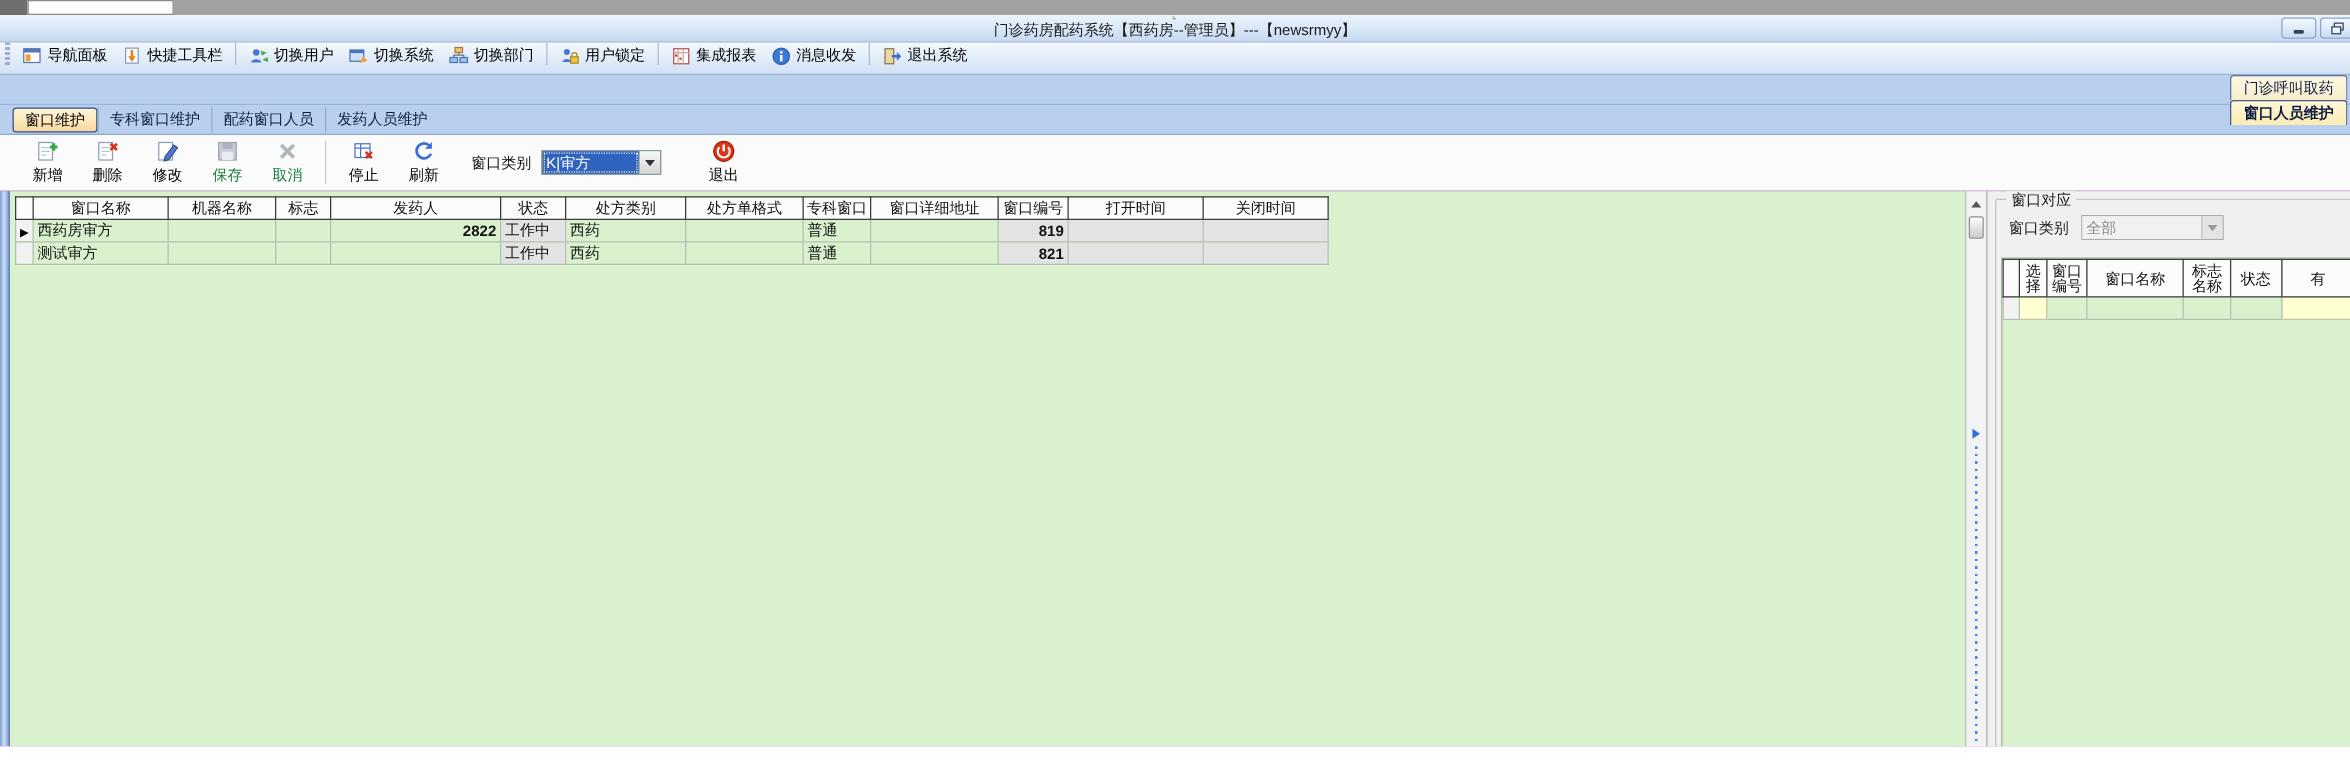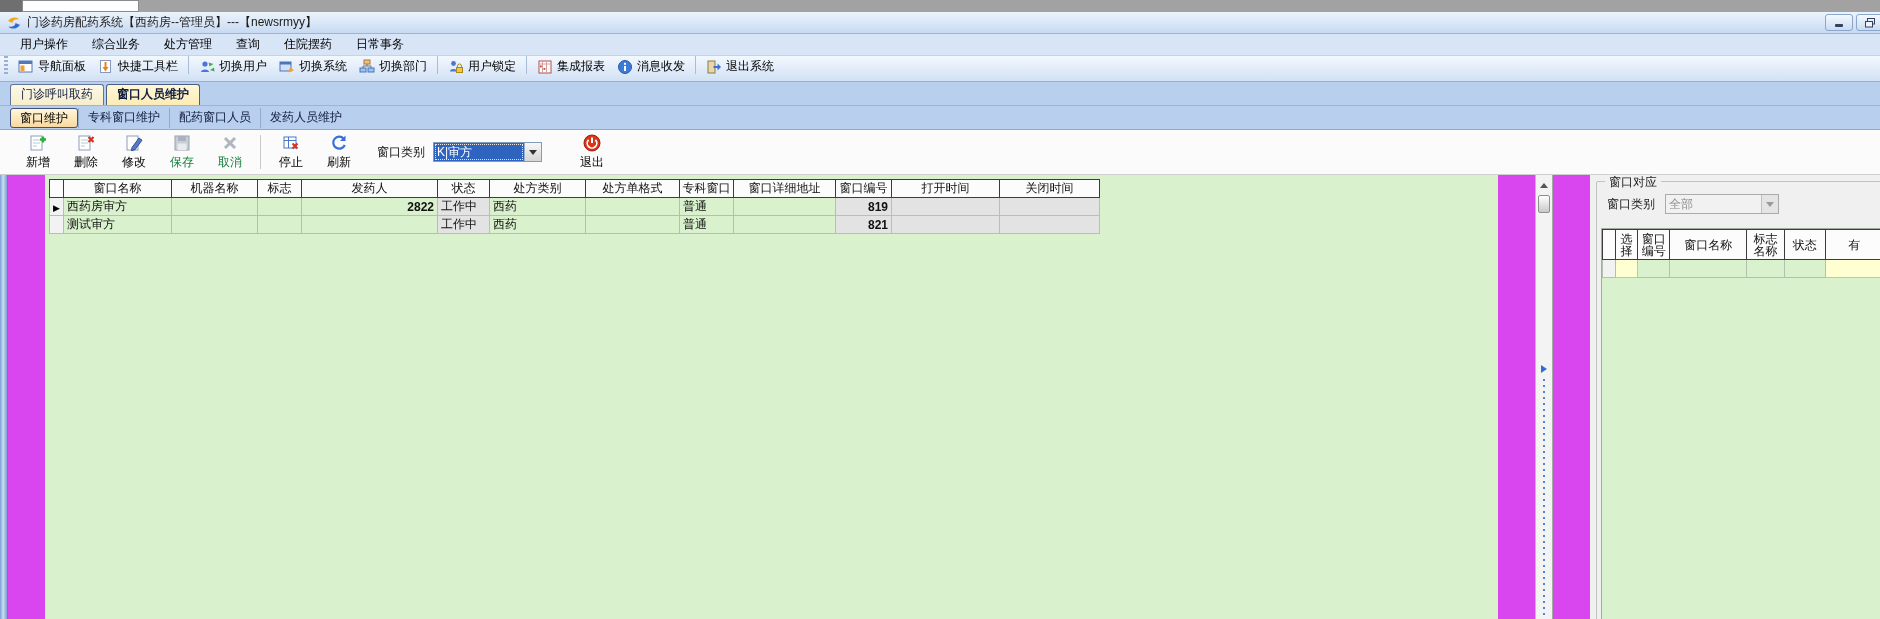--- a/index.html
+++ b/index.html
@@ -6,61 +6,61 @@
   html,body { width:1880px; height:619px; overflow:hidden; }
   body { font-family:"Liberation Sans","DejaVu Sans",sans-serif; font-size:12px; color:#111; background:#fff; }
   .screen { position:relative; width:1880px; height:619px; overflow:hidden; background:#fff; }
 
   
   .desktop-strip { height:12px; background:#6f6f6f; position:relative; }
   .desktop-strip .right-part { position:absolute; left:139px; top:0; right:0; height:12px; background:#a2a2a2; }
   .desktop-strip .white-box { position:absolute; left:22px; top:0; width:117px; height:12px; background:#fdfdfd; border:1px solid #8a8a8a; }
 
   
-  .titlebar { height:22px; background:linear-gradient(#ecf4fd,#c7daf1); border-bottom:1px solid #9db4d4; display:flex; align-items:center; padding:0 4px; position:relative; }
+  .titlebar { height:22px; background:linear-gradient(#ecf4fd,#c7daf1); border-bottom:1px solid #9db4d4; display:flex; align-items:center; padding:0 4px; position:relative;flex-direction:column; }
   .titlebar .app-icon { width:16px; height:16px; margin:0 5px 0 2px; }
   .titlebar .title-text { color:#1a1a1a; }
   .win-btns { position:absolute; right:-4px; top:2px; display:flex; gap:3px; }
   .win-btn { width:28px; height:17px; border:1px solid #8aa6cc; border-radius:3px; background:linear-gradient(#f4f9ff,#c9dcf2); display:flex; align-items:center; justify-content:center; }
 
   
   .menubar { height:22px; background:#d8e5f7; display:flex; align-items:center; padding-left:8px; border-bottom:1px solid #c3d3ec; }
   .menu-item { padding:3px 12px; color:#000; cursor:default; }
 
   
   .toolbar { height:26px; background:linear-gradient(#f3f8fe,#d2e1f5); border-bottom:1px solid #96aed2; display:flex; align-items:flex-start; padding-left:2px; }
   .tb-grip { width:4px; height:18px; margin:0 4px 0 2px; background:repeating-linear-gradient(to bottom,#9ab0d0 0 2px,transparent 2px 4px); }
   .tbtn { display:flex; align-items:center; gap:4px; padding:2px 6px; color:#000; border-radius:2px; }
   .tb-sep { width:1px; height:18px; background:#a9bdd9; margin:0 4px; }
   .tbtn svg { display:block; }
 
   
-  .tabstrip { height:24px; background:#b9cfee; display:flex; align-items:flex-end; padding-left:10px; border-bottom:1px solid #9cb4da; }
+  .tabstrip { height:24px; background:#b9cfee; display:flex; align-items:flex-end; padding-left:10px; border-bottom:1px solid #9cb4da;flex-direction:column; }
   .tab { height:21px; line-height:19px; padding:0 10px; margin-right:2px; border:1px solid #64749a; border-bottom:none; border-radius:3px 3px 0 0; background:linear-gradient(#fdf9e6,#f6edcb); color:#101c40; }
   .tab.active { background:linear-gradient(#fff7d8,#fcecb4); border-color:#4d5d85; font-weight:bold; }
 
   .subtabstrip { height:24px; background:#b9cfee; display:flex; align-items:center; padding-left:10px; border-bottom:1px solid #8ea8d2; }
   .subtab { height:20px; line-height:18px; padding:0 9px; color:#101c40; border-left:1px solid #93aace; }
   .subtab:first-child { border-left:none; }
   .subtab.active { border:1px solid #40507a; border-radius:3px; background:linear-gradient(#fff6da,#f9d9a0); color:#000; }
 
   
   .actionbar { height:45px; background:#fbfbfb; border-bottom:1px solid #cfcfcf; display:flex; align-items:center; padding-left:14px; }
   .abtn { width:48px; height:40px; display:flex; flex-direction:column; align-items:center; justify-content:center; gap:1px; color:#000; }
   .abtn.disabled { color:#15803d; }
   .ab-sep { width:1px; height:34px; background:#c9c9c9; margin:0 6px; }
   .combo-label { margin:0 8px 0 14px; }
-  .combo { width:109px; height:20px; border:1px solid #7f9db9; background:#eab308; display:flex; }
+  .combo { width:96px; height:20px; border:1px solid #7f9db9; background:#eab308; display:flex; }
   .combo .combo-text { flex:1; background:#2f63c0; color:#fff; padding:1px 3px; line-height:16px; outline:1px dotted #e8e8e8; outline-offset:-2px; overflow:hidden; white-space:nowrap; }
   .combo .combo-arrow { width:17px; background:linear-gradient(#f7f7f7,#d6d6d6); border-left:1px solid #9db4c8; display:flex; align-items:center; justify-content:center; }
   .tri-down { width:0; height:0; border-left:4px solid transparent; border-right:4px solid transparent; border-top:5px solid #333; }
   .exit-btn { margin-left:26px; }
 
   
-  .content { height:444px; display:flex; background:#d946ef; position:relative;gap:37px; }
+  .content { height:444px; display:flex; background:#d946ef; position:relative; }
   .left-strip { width:8px; background:linear-gradient(to right,#7b9fd6,#cddef2 45%,#7b9fd6); border-right:1px solid #5f82b8; }
   .grid-area { flex:1; background:#d9f1cd; padding:4px 0 0 4px; overflow:hidden; }
 
   table.grid { border-collapse:collapse; table-layout:fixed; background:#d9f1cd; }
   table.grid th { background:#fcfcfc; border:1px solid #3c3c3c; font-weight:normal; text-align:center; height:17px; padding:0 2px; overflow:hidden; white-space:nowrap; }
   table.grid td { border:1px solid #b4c0ae; height:18px; padding:0 3px; overflow:hidden; white-space:nowrap; background:#d9f1cd; }
   table.grid td.grey { background:#e3e3e3; border-color:#bcbcbc; }
   table.grid td.num { text-align:right;font-weight:bold; }
   table.grid td.selcol { background:#f2f2f2; border-color:#b4c0ae; text-align:center; padding:0; }
   .row-arrow { font-size:9px; color:#000; }
@@ -111,28 +111,20 @@
       </div>
       <div class="win-btn">
         <svg width="12" height="12" viewBox="0 0 12 12">
           <rect x="3.5" y="1.5" width="7" height="5.5" fill="none" stroke="#34405c"></rect>
           <rect x="1.5" y="4.5" width="7" height="5.5" fill="#eef4fb" stroke="#34405c"></rect>
         </svg>
       </div>
     </div>
   </div>
 
-  <div class="menubar">
-    <span class="menu-item">用户操作</span>
-    <span class="menu-item">综合业务</span>
-    <span class="menu-item">处方管理</span>
-    <span class="menu-item">查询</span>
-    <span class="menu-item">住院摆药</span>
-    <span class="menu-item">日常事务</span>
-  </div>
 
   <div class="toolbar">
     <div class="tb-grip"></div>
     <div class="tbtn">
       <svg width="16" height="16" viewBox="0 0 16 16">
         <rect x="1" y="2" width="13" height="11" fill="#fff" stroke="#5578b8"></rect>
         <rect x="1" y="2" width="13" height="3" fill="#5578b8"></rect>
         <rect x="2.5" y="6.5" width="4" height="5.5" fill="#f0a03c"></rect>
       </svg>
       <span>导航面板</span>

